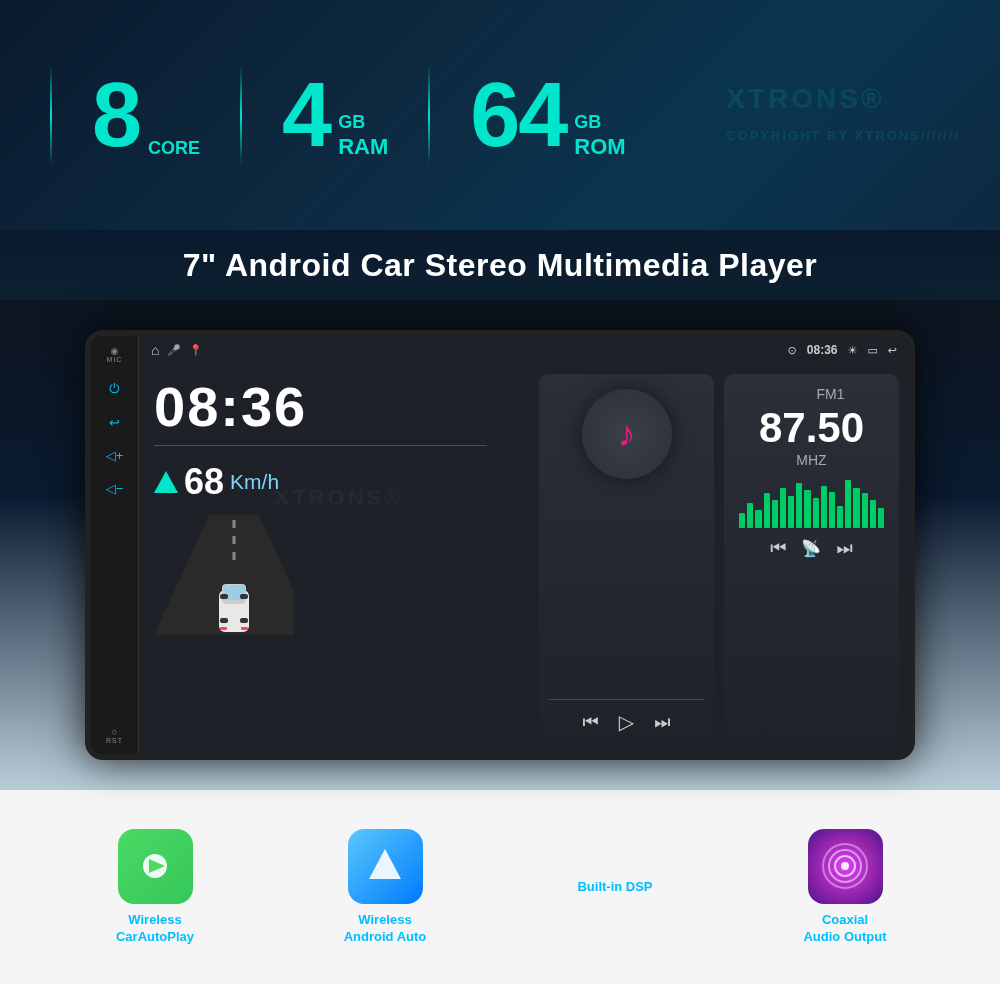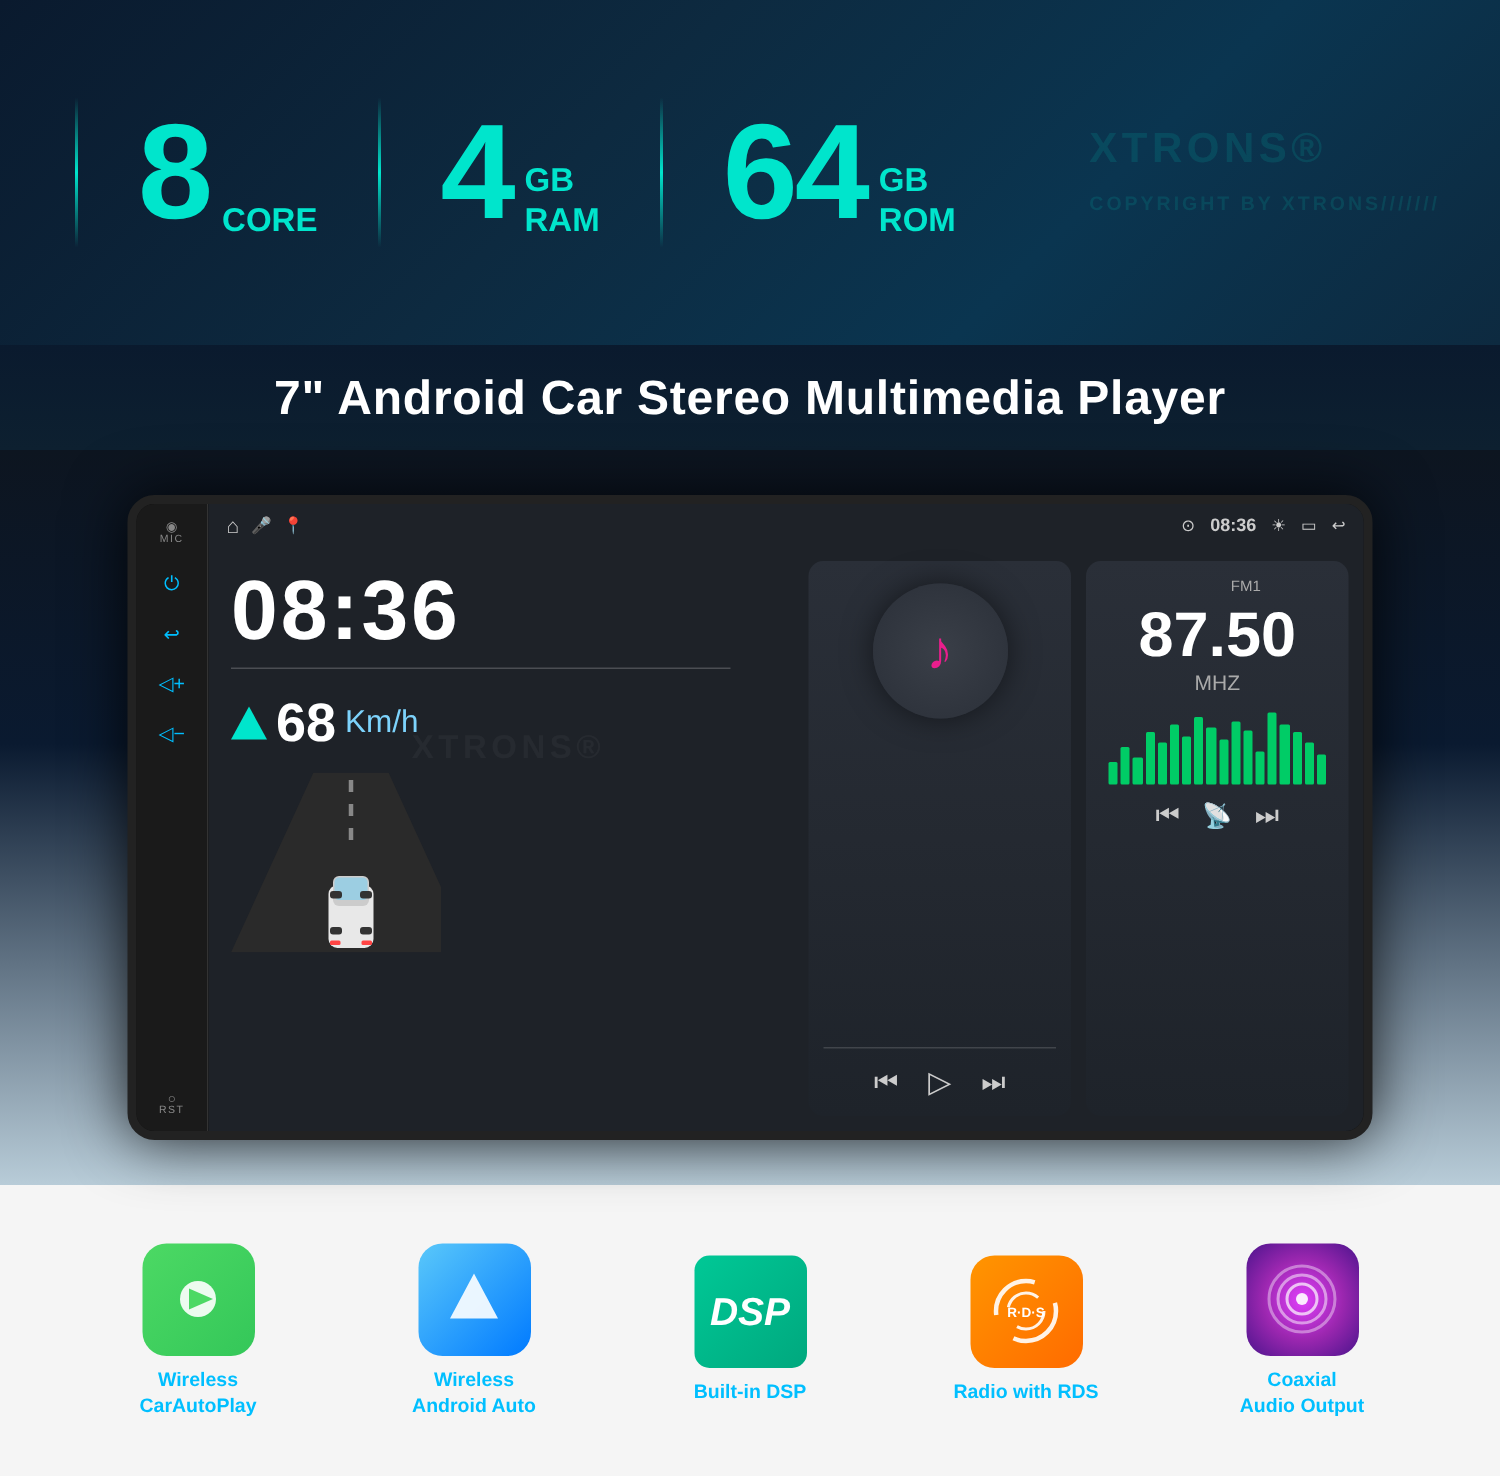--- a/index.html
+++ b/index.html
@@ -72,21 +72,21 @@
     }
 
     .spec-labels {
       display: flex;
       flex-direction: column;
       justify-content: center;
       margin-top: -10px;
     }
 
     .spec-unit {
-      font-size: 22px;
+      font-size: 18px;
       font-weight: bold;
       color: #00e5cc;
       line-height: 1.2;
     }
 
     .spec-type {
       font-size: 22px;
       font-weight: bold;
       color: #00e5cc;
       line-height: 1.2;
@@ -380,21 +380,21 @@
       background: linear-gradient(to bottom, #2a2f38, #1e232a);
       border-radius: 10px;
       display: flex;
       flex-direction: column;
       align-items: center;
       padding: 12px 10px 10px;
     }
 
     .radio-label {
       color: #aaa;
-      font-size: 10px;
+      font-size: 14px;
       margin-bottom: 5px;
       padding-left: 38px;
     }
 
     .radio-freq {
       font-size: 42px;
       font-weight: 900;
       color: #ffffff;
       line-height: 1;
     }
@@ -691,37 +691,23 @@
         <polygon points="22,5 38,35 6,35" fill="white" opacity="0.9" stroke="none"></polygon>
       </svg>
     </div>
     <div class="feature-label">
       <span>Wireless</span><br>
       <span>Android Auto</span>
     </div>
   </div>
 
   <div class="feature-item">
-    <div class="feature-icon feature-icon-dsp">
-      <div class="dsp-text">DSP</div>
-    </div>
     <div class="feature-label">Built-in DSP</div>
   </div>
 
-  <div class="feature-item">
-    <div class="feature-icon feature-icon-rds">
-      <svg width="55" height="55" viewBox="0 0 55 55">
-
-        <circle cx="27" cy="27" r="20" fill="none" stroke="white" stroke-width="3" stroke-dasharray="40 20" opacity="0.9"></circle>
-        <circle cx="27" cy="27" r="12" fill="none" stroke="white" stroke-width="2" stroke-dasharray="25 15" opacity="0.9"></circle>
-        <text x="27" y="31" text-anchor="middle" fill="white" font-size="9" font-weight="bold">R·D·S</text>
-      </svg>
-    </div>
-    <div class="feature-label">Radio with RDS</div>
-  </div>
 
   <div class="feature-item">
     <div class="feature-icon feature-icon-coaxial">
       <svg width="55" height="55" viewBox="0 0 55 55">
         <circle cx="27" cy="27" r="22" fill="none" stroke="rgba(255,255,255,0.4)" stroke-width="2"></circle>
         <circle cx="27" cy="27" r="16" fill="none" stroke="rgba(255,255,255,0.5)" stroke-width="2"></circle>
         <circle cx="27" cy="27" r="10" fill="none" stroke="rgba(255,255,255,0.7)" stroke-width="2"></circle>
         <circle cx="27" cy="27" r="4" fill="white" opacity="0.9"></circle>
       </svg>
     </div>

